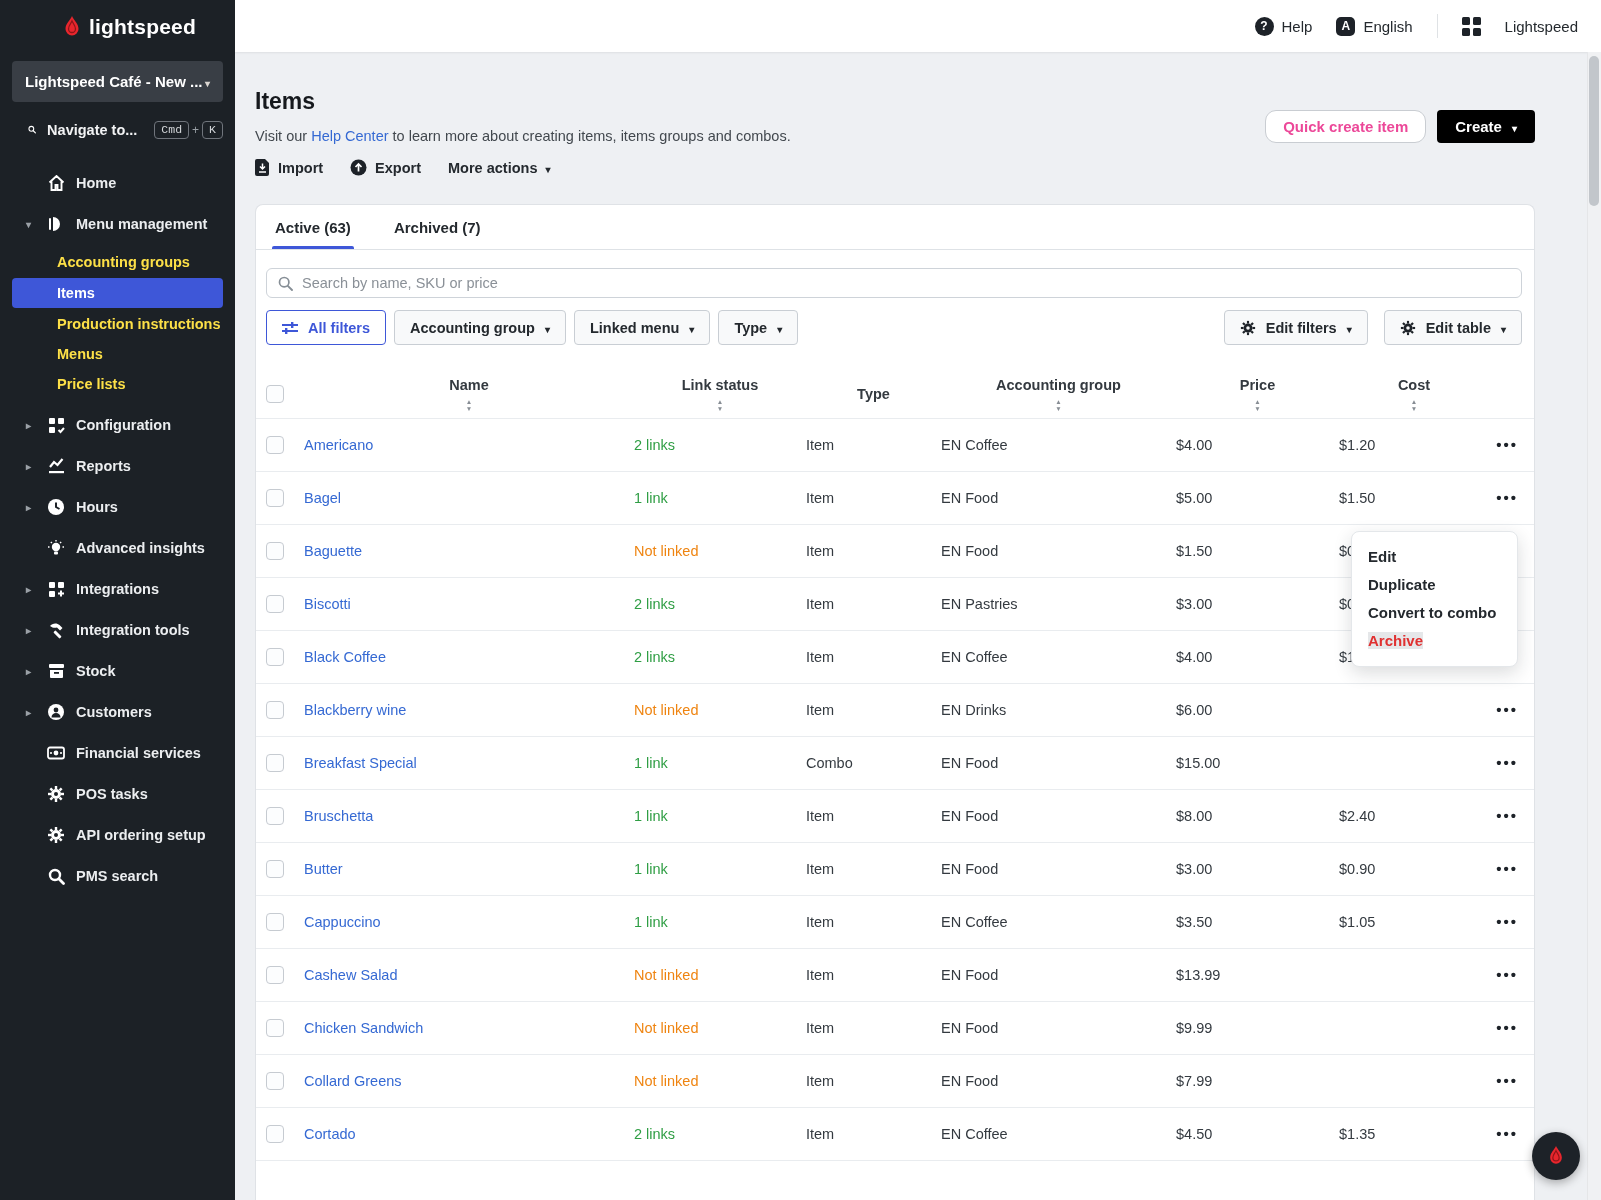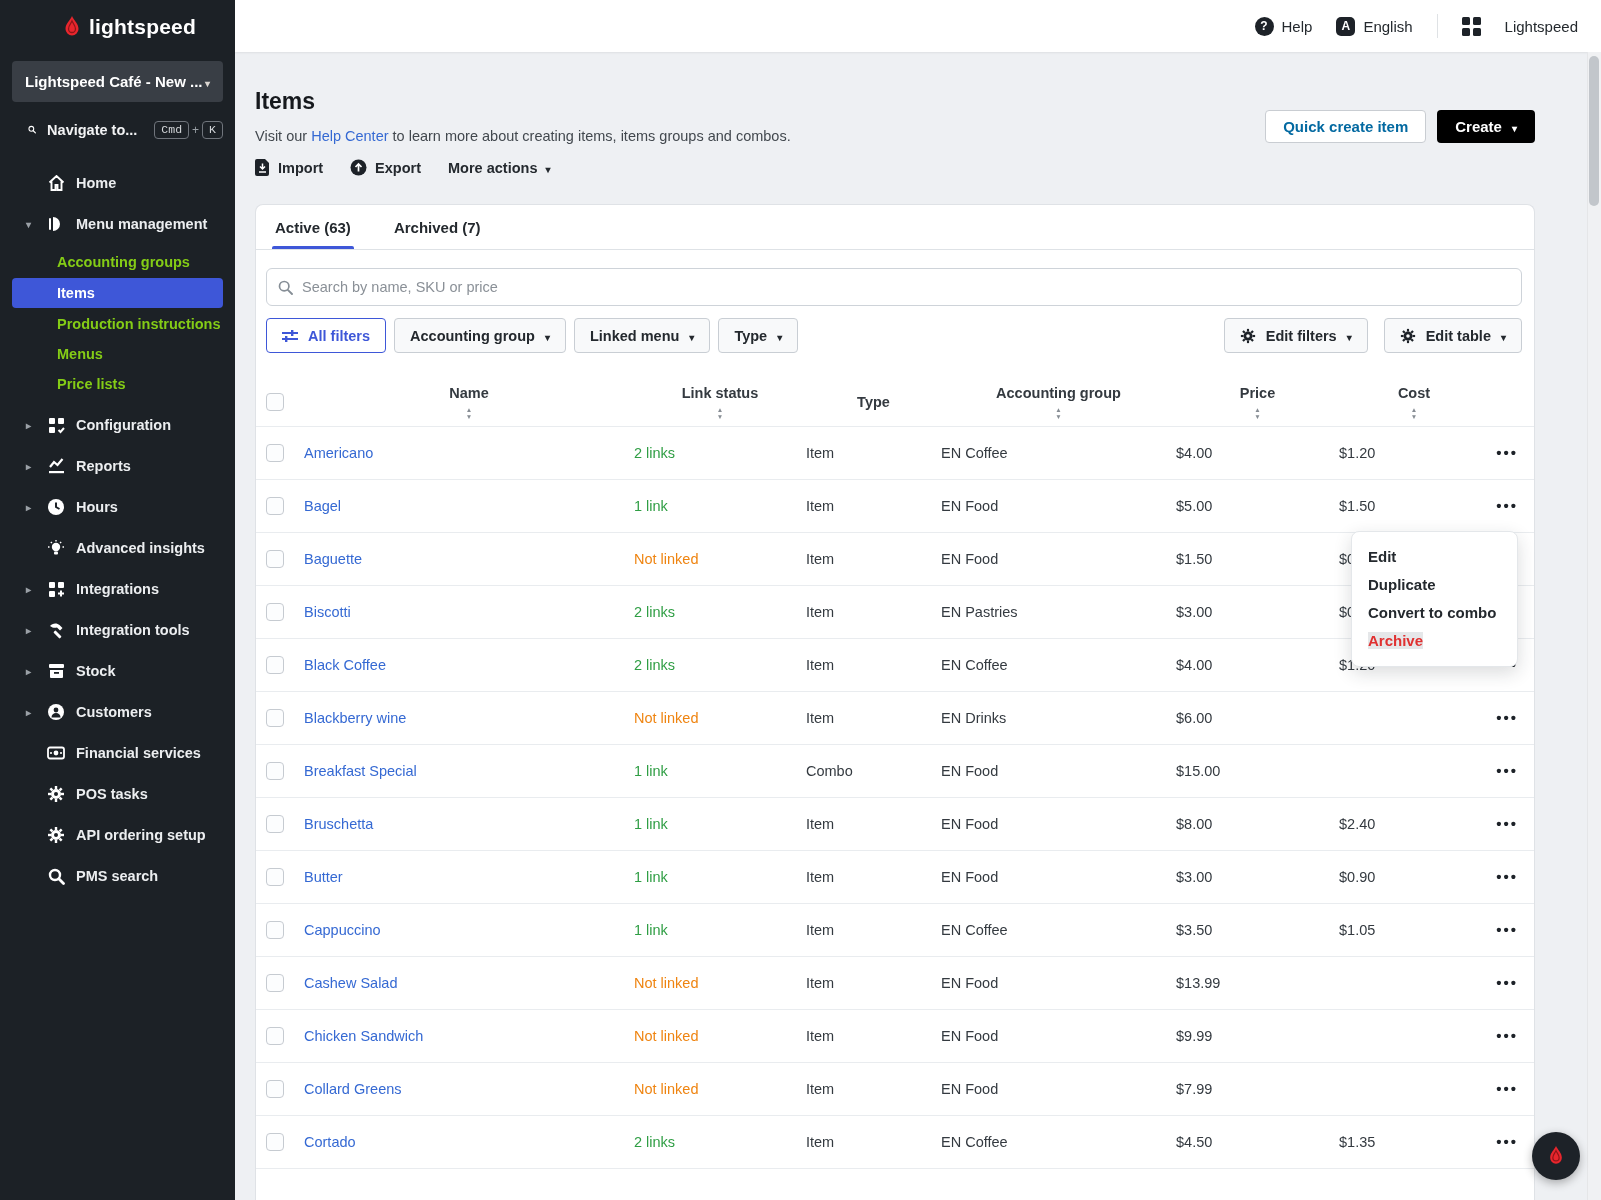--- a/index.html
+++ b/index.html
@@ -17,21 +17,21 @@
   .navigate .nav-label{font-weight:700;font-size:14.5px;color:#f2f3f4;flex:0 0 auto;}
   .kbd{border:1px solid #70757c;border-radius:4px;color:#d4d7da;font-size:11.5px;font-family:"Liberation Mono",monospace;padding:2px 6px;line-height:1;}
   .kbd-plus{color:#9aa0a6;font-size:12px;margin:0 3px;}
   .nav{margin-top:12px;font-size:14.5px;}
   .nav-item{display:flex;align-items:center;height:41px;padding-left:47px;gap:11px;font-weight:700;color:#eceef0;position:relative;cursor:pointer;}
   .nav-item .icon{width:18px;height:18px;display:flex;align-items:center;justify-content:center;flex:0 0 18px;color:#e7e9eb;}
   .caret{position:absolute;left:26px;top:50%;transform:translateY(-50%);font-size:10px;color:#9aa0a6;width:10px;}
   .car-down::before{content:"▾";}
   .car-right::before{content:"▸";}
   .submenu{list-style:none;margin:2px 0 6px;}
-  .submenu li{height:30px;display:flex;align-items:center;padding-left:57px;font-weight:700;font-size:14.5px;color:#84cc16;cursor:pointer;}
+  .submenu li{height:30px;display:flex;align-items:center;padding-left:57px;font-weight:700;font-size:14.5px;color:#fde047;cursor:pointer;}
   .submenu li.active{background:#3e57d8;border-radius:4px;margin:1px 12px;padding-left:45px;color:#fff;}
   
   .topbar{position:absolute;left:235px;right:0;top:0;height:52px;background:#fff;display:flex;align-items:center;justify-content:flex-end;gap:24px;padding-right:23px;box-shadow:0 1px 2px rgba(0,0,0,.07);z-index:4;font-size:15px;}
   .topbar-item{display:flex;align-items:center;gap:8px;font-weight:400;color:#24292e;cursor:pointer;}
   .round-ico{width:19px;height:19px;border-radius:50%;background:#1d2228;color:#fff;display:flex;align-items:center;justify-content:center;font-size:12px;font-weight:700;}
   .round-ico.help::before{content:"?";}
   .sq-ico{width:19px;height:19px;border-radius:5px;background:#1d2228;color:#fff;display:flex;align-items:center;justify-content:center;font-size:12px;font-weight:700;}
   .sq-ico.lang::before{content:"A";}
   .v-divider{width:1px;height:24px;background:#dfe2e5;}
   .apps-grid{display:grid;grid-template-columns:8px 8px;grid-template-rows:8px 8px;gap:3px;cursor:pointer;}
@@ -40,29 +40,29 @@
   .content{position:absolute;left:235px;top:52px;right:0;bottom:0;}
   .container{position:relative;margin-left:20px;width:1280px;}
   h1.page-title{font-size:23px;font-weight:800;color:#16191d;padding-top:36px;}
   .subtitle{margin-top:13px;font-size:14.5px;color:#42484e;}
   .subtitle a{color:#3569d3;text-decoration:none;cursor:pointer;}
   .page-actions{margin-top:15px;display:flex;align-items:center;gap:27px;font-weight:700;font-size:14.5px;}
   .action-link{display:flex;align-items:center;gap:8px;cursor:pointer;color:#24292e;}
   .car-sm::before{content:"▾";font-size:10px;color:#24292e;}
   .header-buttons{position:absolute;top:58px;right:0;display:flex;gap:11px;}
   .btn{border-radius:4px;font-weight:700;font-size:15px;padding:0 17px;height:33px;display:flex;align-items:center;gap:10px;cursor:pointer;border:1px solid transparent;}
-  .btn-secondary{background:#fff;border-color:#c9cdd2;color:#0369a1;}
+  .btn-secondary{background:#fff;border-color:#c9cdd2;color:#ec4899;border-radius:11px;}
   .btn-primary{background:#000000;color:#fff;text-align:right;}
   .btn-primary .car-sm::before{color:#fff;}
   
   .card{margin-top:28px;background:#fff;border:1px solid #dfe2e6;border-bottom:none;border-radius:8px 8px 0 0;height:996px;position:relative;}
   .tabs{display:flex;gap:37px;padding:0 16px;border-bottom:1px solid #dee2e6;height:45px;}
   .tab{font-size:15px;font-weight:700;color:#24292e;display:flex;align-items:center;position:relative;padding:0 3px;cursor:pointer;}
   .tab.active::after{content:"";position:absolute;left:0;right:0;bottom:0;height:3px;background:#3e57d8;border-radius:2px 2px 0 0;}
-  .search-box{margin:18px 12px 0 10px;height:38px;border:1px solid #ced3d9;border-radius:6px;display:flex;align-items:center;gap:9px;padding:0 11px;background:#fff;}
+  .search-box{margin:18px 12px 0 10px;height:30px;border:1px solid #ced3d9;border-radius:6px;display:flex;align-items:center;gap:9px;padding:0 11px;background:#fff;}
   .search-box input{border:none;outline:none;flex:1;font-size:14.5px;font-family:inherit;color:#24292e;background:transparent;}
   .search-box input::placeholder{color:#8a9097;}
   .filter-row{margin:12px 12px 0 10px;display:flex;gap:8px;}
   .f-btn{height:35px;border-radius:4px;display:flex;align-items:center;gap:10px;padding:0 15px;font-size:14.5px;font-weight:700;cursor:pointer;}
   .f-all{border:1px solid #3e57d8;color:#3e57d8;background:#fff;}
   .f-gray{border:1px solid #c9ced4;background:#f8f9fa;color:#24292e;}
   .f-right{margin-left:auto;display:flex;gap:16px;}
   
   .tbl{margin-top:25px;}
   .t-row{display:grid;grid-template-columns:48px 330px 172px 135px 235px 163px 150px 1fr;align-items:center;}

